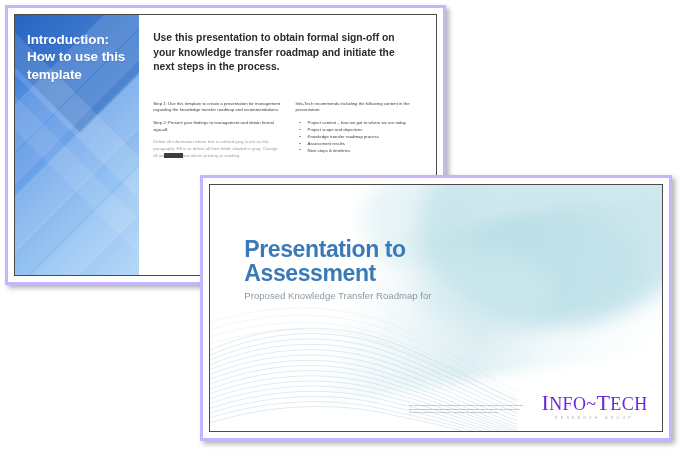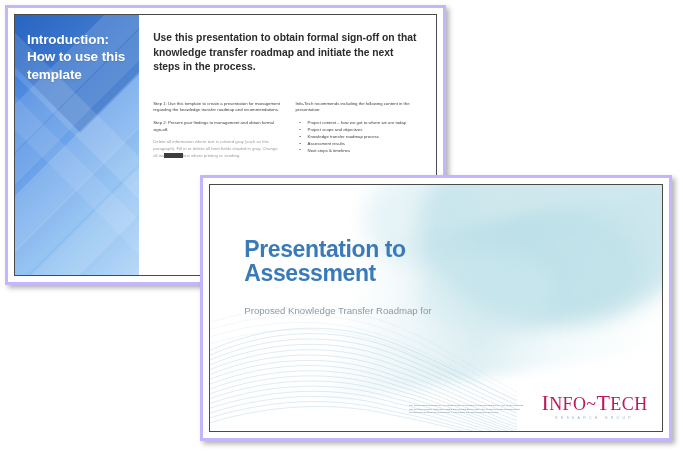--- a/index.html
+++ b/index.html
@@ -84,32 +84,32 @@
     filter:blur(6px);transform:rotate(-9deg);
   }
   .lines{position:absolute;left:-4%;bottom:-4%;width:72%;height:66%;opacity:.85;}
 
   .s2-text{position:absolute;left:7.6%;top:21%;z-index:5;}
   .s2-title{
     font-size:23px;font-weight:bold;line-height:1.08;
     color:#3a7ab8;letter-spacing:-.4px;margin:0;
   }
   .s2-sub{
-    margin:18px 0 0 0;font-size:9.6px;line-height:1.45;
+    margin:3px 0 0 0;font-size:9.6px;line-height:1.45;
     color:#8d9aa3;font-weight:normal;
   }
 
   .s2-legal{
     position:absolute;right:30.5%;bottom:6.5%;width:25.5%;z-index:5;
     font-size:2.45px;line-height:1.52;color:#6a7f93;text-align:left;
   }
   .s2-logo{position:absolute;right:3.2%;bottom:4.6%;z-index:5;text-align:center;}
   .s2-logo-main{
     font-family:"Liberation Serif","DejaVu Serif",serif;
-    font-size:18px;color:#be185d;letter-spacing:.4px;line-height:1;white-space:nowrap;
+    font-size:18px;color:#6d28d9;letter-spacing:.4px;line-height:1;white-space:nowrap;
   }
   .s2-logo-main .cap{font-size:22px;}
   .s2-logo-sub{
     margin-top:2px;font-size:3.6px;letter-spacing:3.2px;color:#9bb4cc;white-space:nowrap;
   }
 </style>
 </head>
 <body>
 
 <div class="stage">
@@ -124,21 +124,21 @@
           <div class="band b2"></div>
           <div class="band b3"></div>
           <div class="band b4"></div>
           <div class="band b5"></div>
           <div class="band r1"></div>
           <div class="band r2"></div>
           <div class="s1-title">Introduction: How to use this template</div>
         </div>
 
         <div class="s1-white">
-          <div class="s1-lead">Use this presentation to obtain formal sign-off on that knowledge transfer roadmap and initiate the next steps in the process.</div>
+          <div class="s1-lead">Use this presentation to obtain formal sign-off on your knowledge transfer roadmap and initiate the next steps in the process.</div>
 
           <div class="s1-cols">
 
             <div class="s1-col">
               <p class="s1-p">Step 1: Use this template to create a presentation for management regarding the knowledge transfer roadmap and recommendations.</p>
               <p class="s1-p">Step 2: Present your findings to management and obtain formal sign-off.</p>
               <p class="s1-p gray"><span>Delete all information where text is colored gray (such as this paragraph). Fill in or delete all form fields shaded in gray. Change all ins</span><span class="s1-sel">tances of </span><span>text where printing or sending.</span></p>
             </div>
 
             <div class="s1-col">

